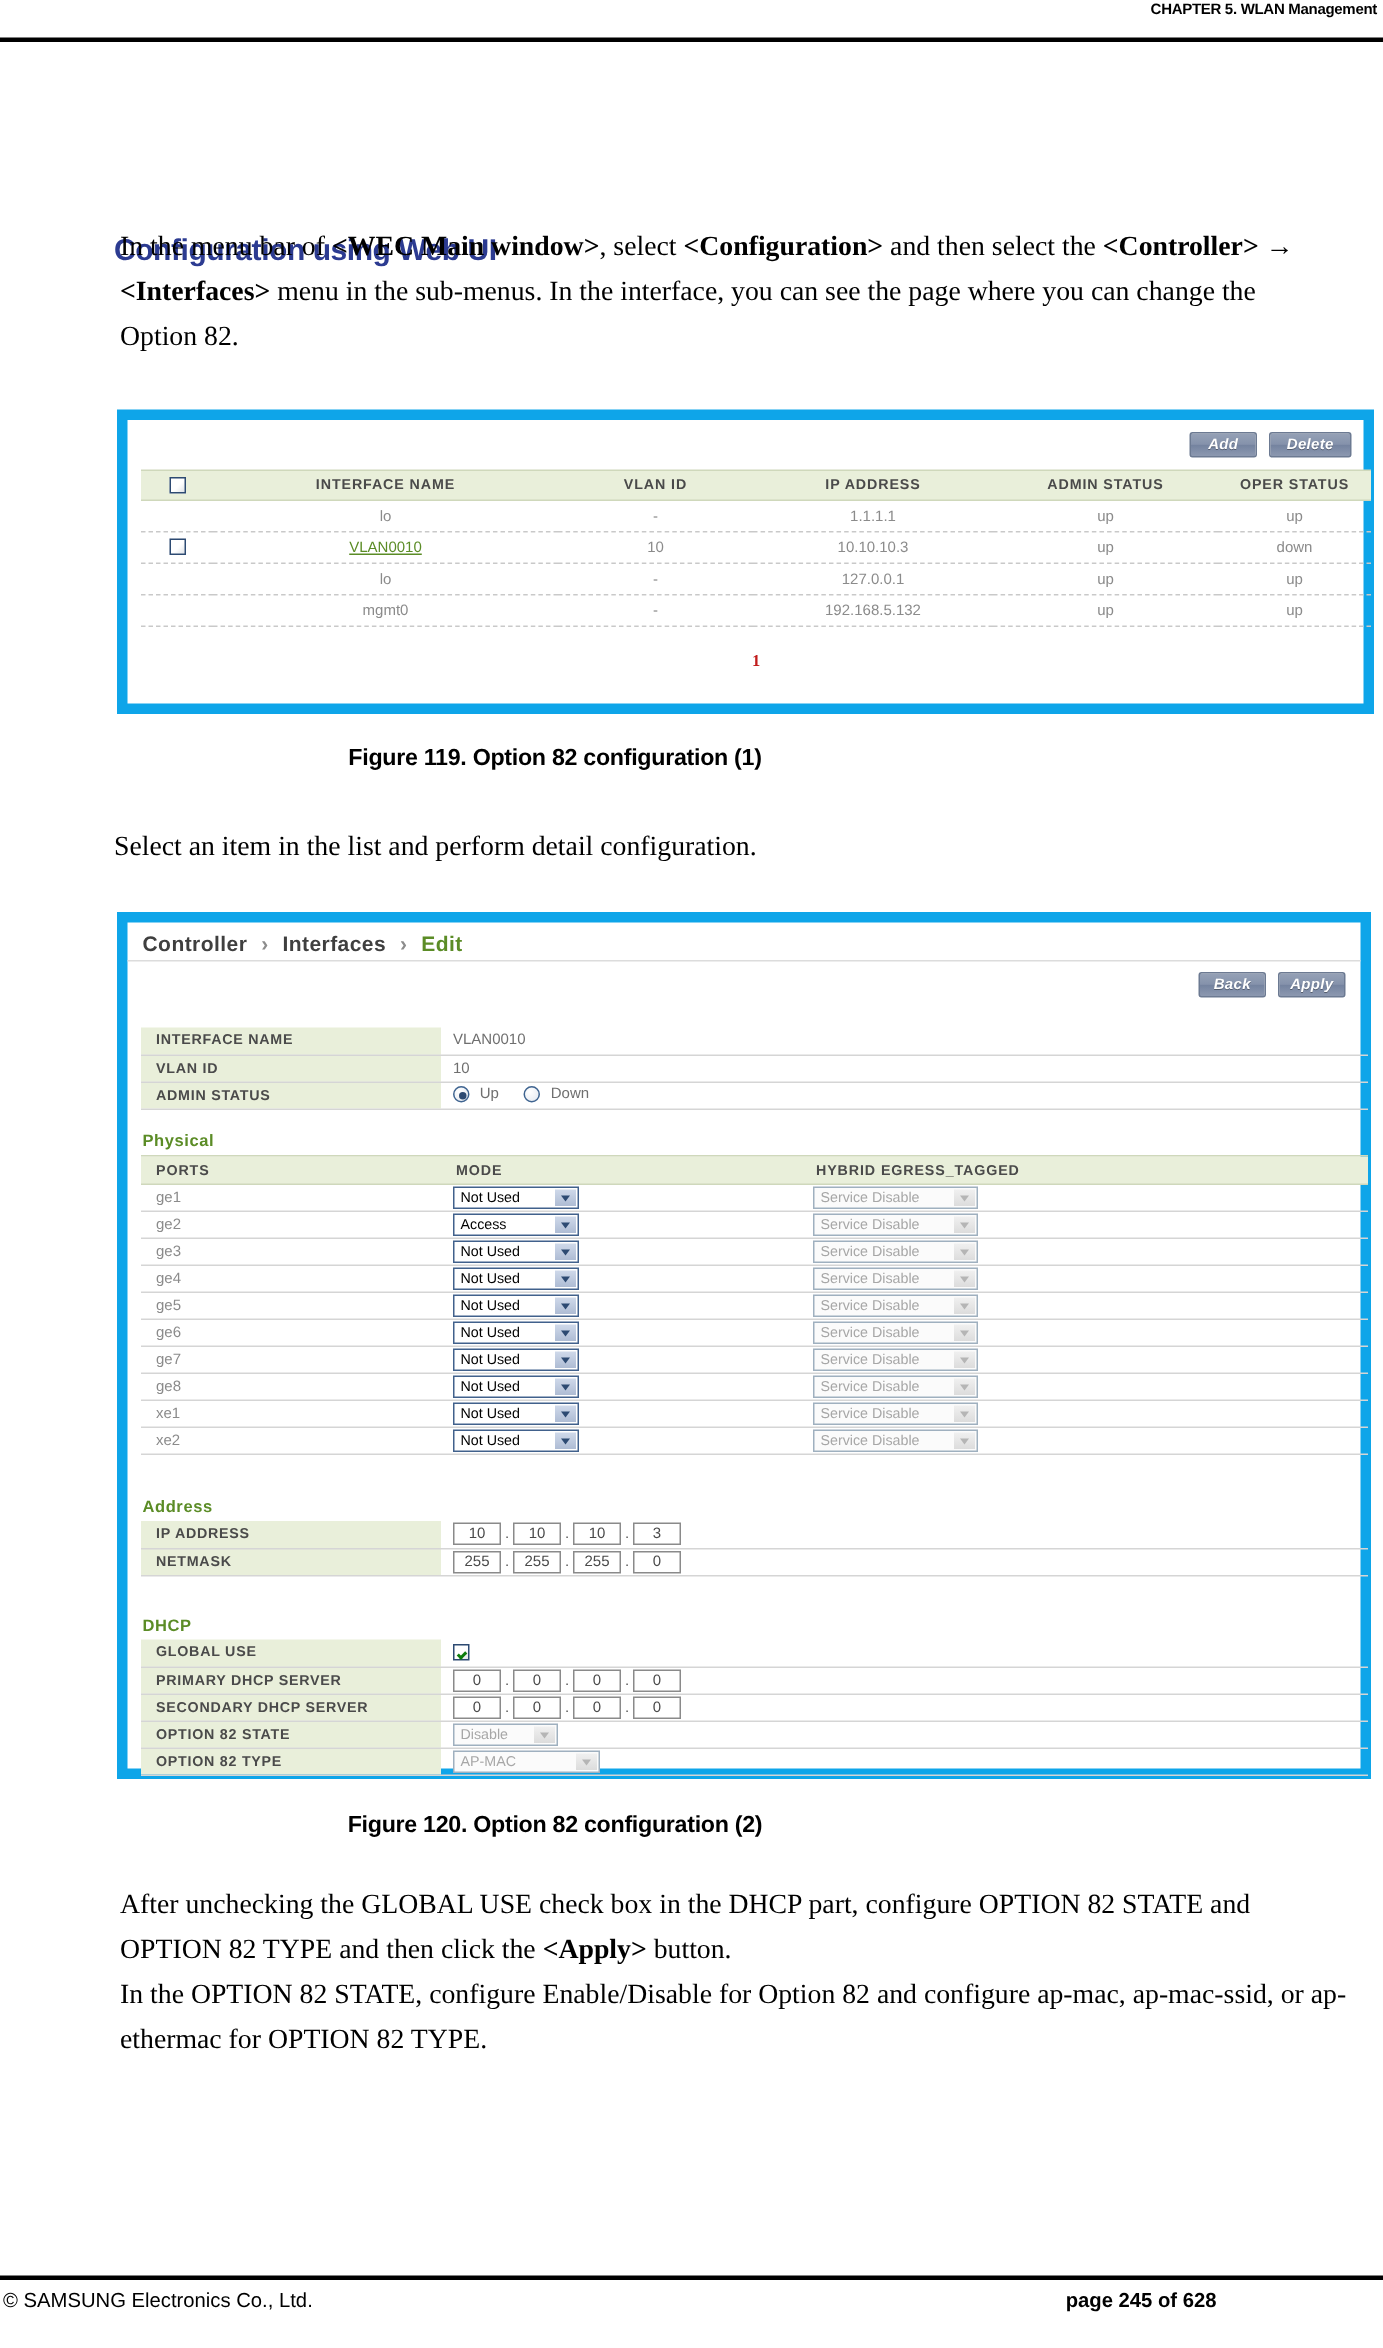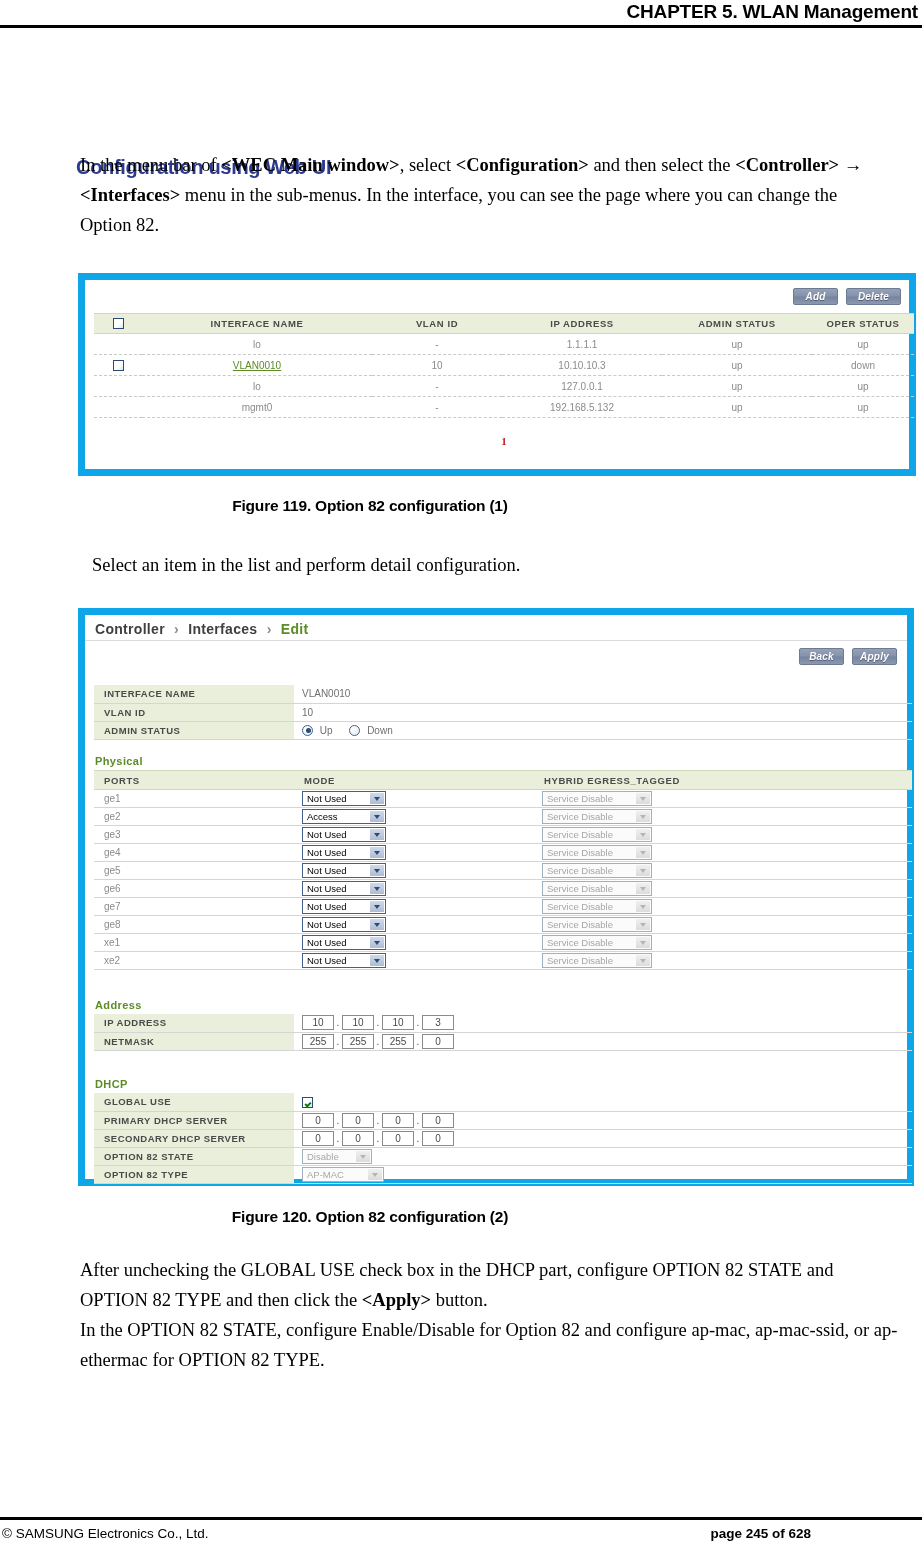--- a/index.html
+++ b/index.html
@@ -2,36 +2,36 @@
 <html><head>
 <meta charset="utf-8">
 <style>
   html,body{margin:0;padding:0;background:#ffffff;}
   body{width:922px;height:1565px;position:relative;font-family:"Liberation Serif",serif;color:#000;}
   .page{position:relative;width:922px;height:1565px;overflow:hidden;}
 
   
   .pg-header{position:absolute;left:0;top:0;width:922px;height:30px;}
   .pg-header .hdr-text{position:absolute;right:4px;top:1px;font-family:"Liberation Sans",sans-serif;
-    font-weight:bold;font-size:19px;letter-spacing:-0.2px;white-space:nowrap;}
+    font-weight:bold;font-size:10px;letter-spacing:-0.2px;white-space:nowrap;}
   .hdr-rule{position:absolute;left:0;top:25px;width:922px;height:3px;background:#000;}
 
   
   .pg-footer{position:absolute;left:0;bottom:0;width:814px;height:48px;}
   .ftr-rule{position:absolute;left:0;top:0;width:922px;height:3px;background:#000;}
   .ftr-left{position:absolute;left:2px;top:9px;font-family:"Liberation Sans",sans-serif;font-size:13.5px;}
   .ftr-right{position:absolute;right:3px;top:9px;font-family:"Liberation Sans",sans-serif;font-size:13.5px;font-weight:bold;}
 
   
   .h2{position:absolute;left:76px;top:108px;font-family:"Liberation Sans",sans-serif;
       font-weight:bold;font-size:20px;color:#2c3b91;letter-spacing:-0.3px;margin-top:48px;}
   .para{position:absolute;font-size:18.5px;line-height:30px;color:#000;}
   .para b{font-weight:bold;}
   #p-intro{left:80px;top:150px;width:812px;}
-  #p-select{left:92px;top:550px;width:812px;}
+  #p-select{left:76px;top:550px;width:812px;}
   #p-after{left:80px;top:1255px;width:818px;}
 
   .figcap{position:absolute;width:740px;text-align:center;font-family:"Liberation Sans",sans-serif;
           font-weight:bold;font-size:15.5px;letter-spacing:-0.2px;}
   #cap1{top:497px;}
   #cap2{top:1208px;}
 
   
   .shot{position:absolute;background:#fff;border:7px solid #0ea5e9;box-sizing:border-box;
         font-family:"Liberation Sans",sans-serif;}
@@ -339,21 +339,21 @@
         <td class="val">
           <span class="sel dis" style="width:70px">
             <span>Disable</span>
             <span class="arw"></span>
           </span>
         </td>
       </tr>
       <tr>
         <td class="lbl">OPTION 82 TYPE</td>
         <td class="val">
-          <span class="sel dis" style="width:82px">
+          <span class="sel dis" style="width:98px">
             <span>AP-MAC</span>
             <span class="arw"></span>
           </span>
         </td>
       </tr>
     </tbody>
       </table>
   </div>
 
   <div class="figcap" id="cap2">Figure 120. Option 82 configuration (2)</div>

